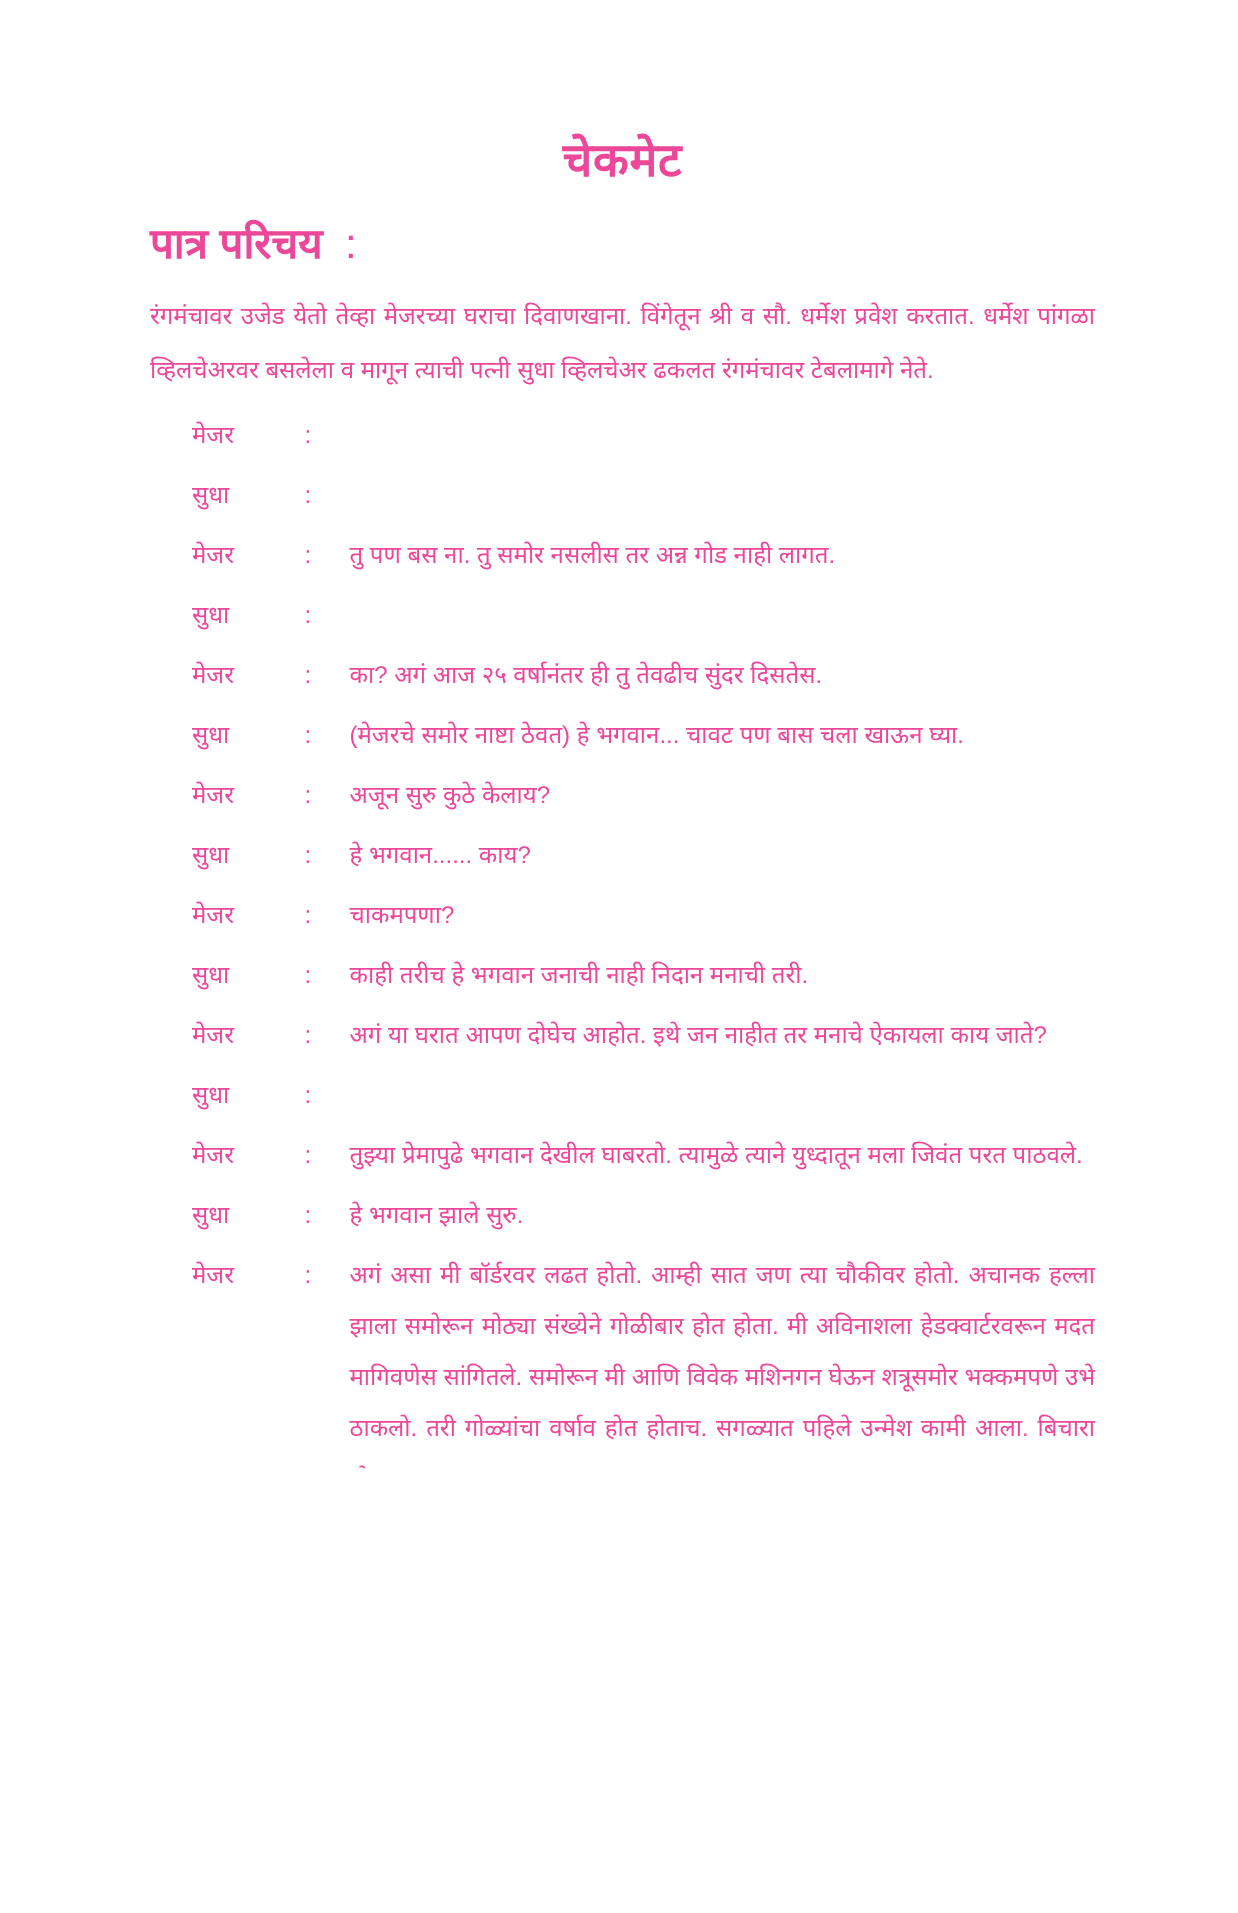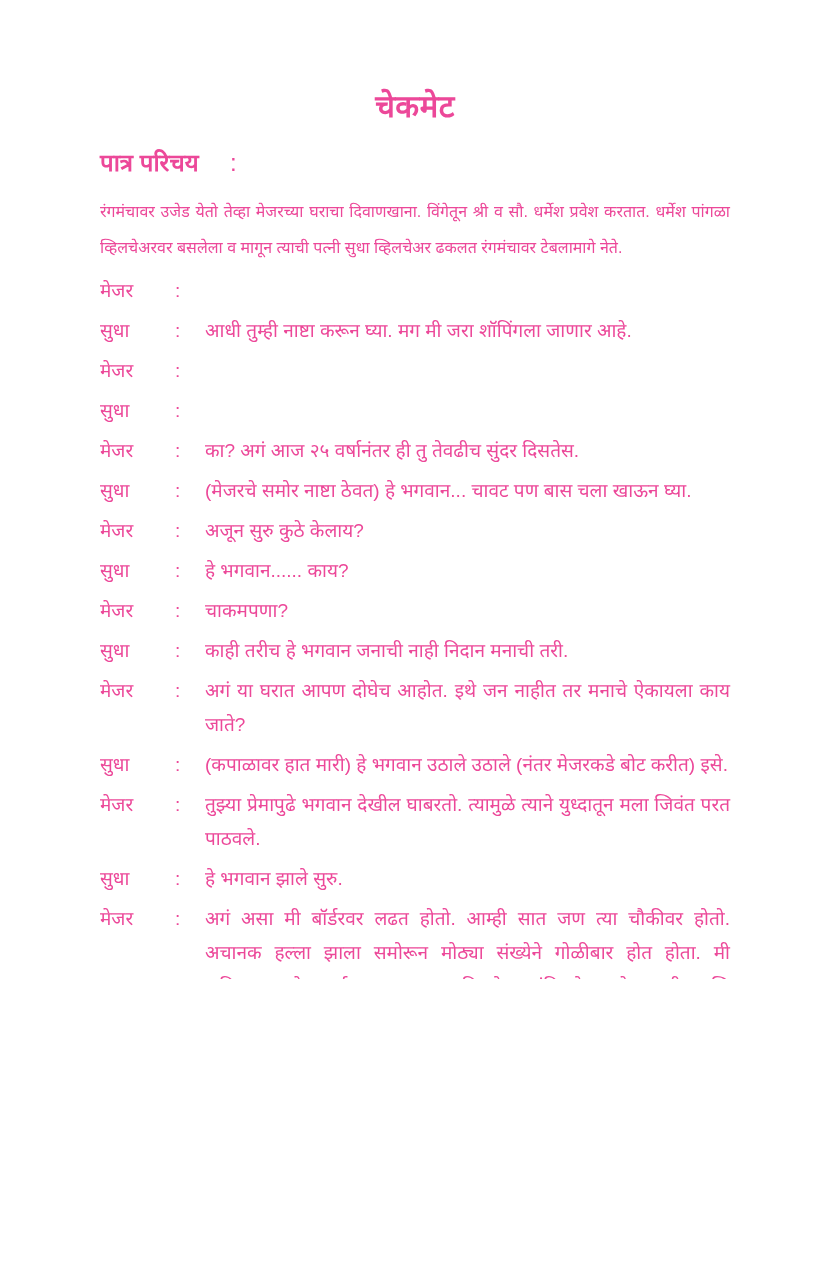--- a/index.html
+++ b/index.html
@@ -19,38 +19,39 @@
   }
   .title {
     text-align: center;
     font-size: 31px;
     font-weight: bold;
     letter-spacing: 0.5px;
     margin-bottom: 22px;
   }
   .cast-line {
     display: flex;
-    font-size: 24px;
+    font-size: 28px;
     line-height: 30px;
     margin-bottom: 16px;
   }
   .cast-label { font-weight: bold; width: 130px; flex: 0 0 130px; }
   .cast-sep { width: 28px; flex: 0 0 28px; text-align: left; }
   .stage-direction {
     font-size: 16px;
     line-height: 36px;
     text-align: justify;
     margin-bottom: 8px;
   }
   .dialogues { }
   .dialogue-row {
     display: flex;
-    font-size: 19px;
+    font-size: 16px;
     line-height: 34px;
     margin-bottom: 6px;
+    margin-left: 28px;
   }
   .speaker { width: 75px; flex: 0 0 75px; }
   .colon { width: 30px; flex: 0 0 30px; }
   .speech { flex: 1 1 auto; text-align: justify; }
   .page-number {
     position: absolute;
     left: 0;
     right: 0;
     top: 1140px;
     text-align: center;
@@ -75,26 +76,26 @@
     <div class="dialogues">
 
       <div class="dialogue-row">
         <span class="speaker">मेजर</span>
         <span class="colon">:</span>
       </div>
 
       <div class="dialogue-row">
         <span class="speaker">सुधा</span>
         <span class="colon">:</span>
-        <span class="speech">आधी तुम्ही नाष्टा करून घ्या. मग मी जरा शॉपिंगला जाणार आहे.</span>
       </div>
 
       <div class="dialogue-row">
         <span class="speaker">मेजर</span>
         <span class="colon">:</span>
+        <span class="speech">तु पण बस ना. तु समोर नसलीस तर अन्न गोड नाही लागत.</span>
       </div>
 
       <div class="dialogue-row">
         <span class="speaker">सुधा</span>
         <span class="colon">:</span>
       </div>
 
       <div class="dialogue-row">
         <span class="speaker">मेजर</span>
         <span class="colon">:</span>
@@ -133,21 +134,20 @@
 
       <div class="dialogue-row">
         <span class="speaker">मेजर</span>
         <span class="colon">:</span>
         <span class="speech">अगं या घरात आपण दोघेच आहोत. इथे जन नाहीत तर मनाचे ऐकायला काय जाते?</span>
       </div>
 
       <div class="dialogue-row">
         <span class="speaker">सुधा</span>
         <span class="colon">:</span>
-        <span class="speech">(कपाळावर हात मारी) हे भगवान उठाले उठाले (नंतर मेजरकडे बोट करीत) इसे.</span>
       </div>
 
       <div class="dialogue-row">
         <span class="speaker">मेजर</span>
         <span class="colon">:</span>
         <span class="speech">तुझ्या प्रेमापुढे भगवान देखील घाबरतो. त्यामुळे त्याने युध्दातून मला जिवंत परत पाठवले.</span>
       </div>
 
       <div class="dialogue-row">
         <span class="speaker">सुधा</span>

